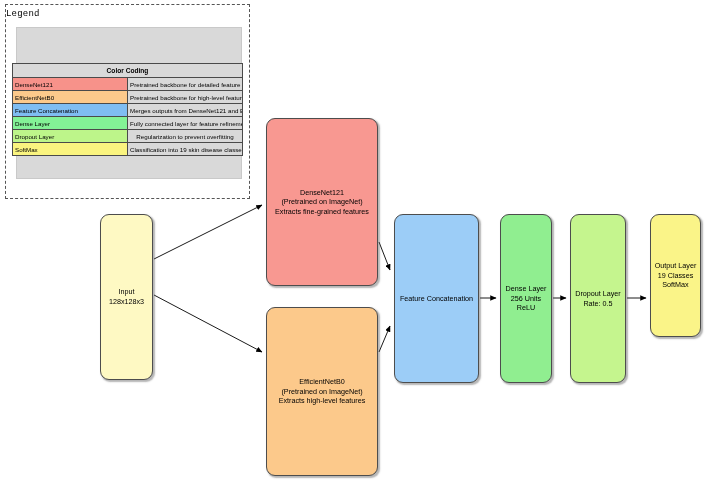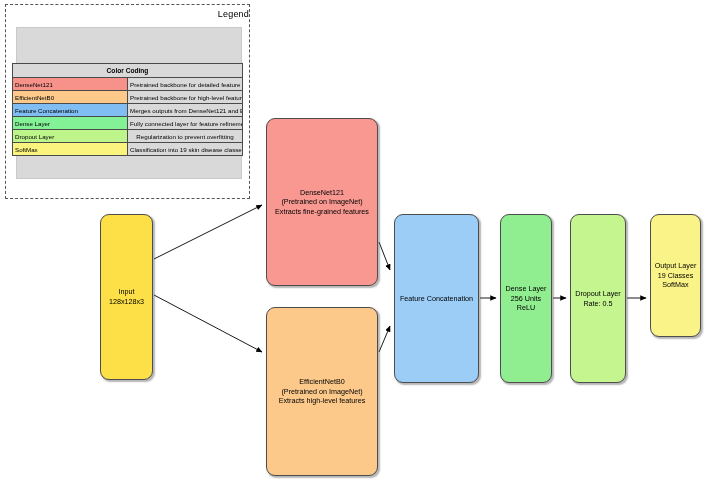--- a/index.html
+++ b/index.html
@@ -29,22 +29,22 @@
     height: 195px;
     border: 1px dashed #555555;
     background: #ffffff;
     box-sizing: border-box;
   }
   #legend-title {
     position: absolute;
     left: 0;
     top: 4px;
     width: 100%;
-    text-align: right;
-    font-family: Liberation Sans, sans-serif;
+    text-align: left;
+    font-family: Liberation Mono, monospace;
     font-size: 9px;
     color: #000000;
     letter-spacing: .2px;
   }
   #legend-panel {
     position: absolute;
     left: 10px;
     top: 22px;
     width: 226px;
     height: 152px;
@@ -170,21 +170,21 @@
       <line x1="154" y1="259" x2="262" y2="205"></line>
       <line x1="154" y1="295" x2="262" y2="352"></line>
       <line x1="379" y1="242" x2="390" y2="270"></line>
       <line x1="379" y1="352" x2="390" y2="326"></line>
       <line x1="480" y1="298" x2="496" y2="298"></line>
       <line x1="553" y1="298" x2="566" y2="298"></line>
       <line x1="627" y1="298" x2="646" y2="298"></line>
     </g>
   </svg>
 
-  <div class="node" id="node-input" style="left: 100px; top: 214px; width: 53px; height: 166px; background: #fde047;">
+  <div class="node" id="node-input" style="left: 100px; top: 214px; width: 53px; height: 166px; background: #fef9c3;">
     <span>Input
 128x128x3</span>
   </div>
   <div class="node" id="node-densenet121" style="left: 266px; top: 118px; width: 112px; height: 168px; background: rgb(248, 152, 145);">
     <span>DenseNet121
 (Pretrained on ImageNet)
 Extracts fine-grained features</span>
   </div>
   <div class="node" id="node-efficientnetb0" style="left: 266px; top: 307px; width: 112px; height: 169px; background: rgb(252, 201, 139);">
     <span>EfficientNetB0

